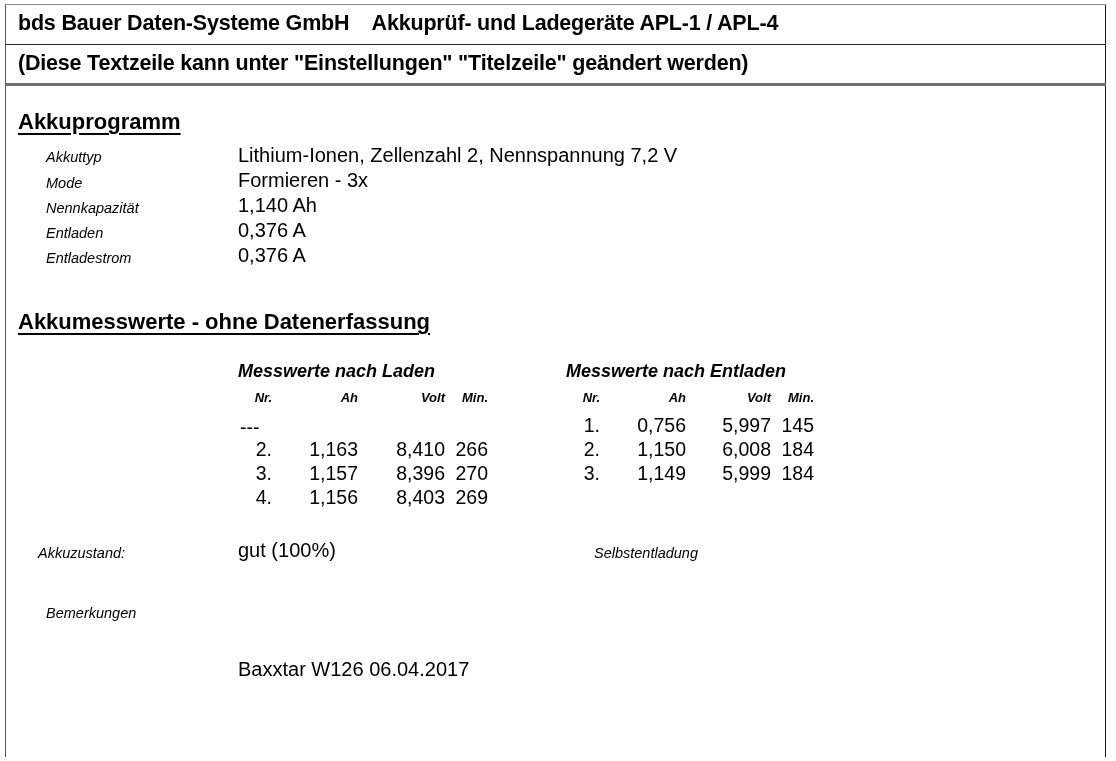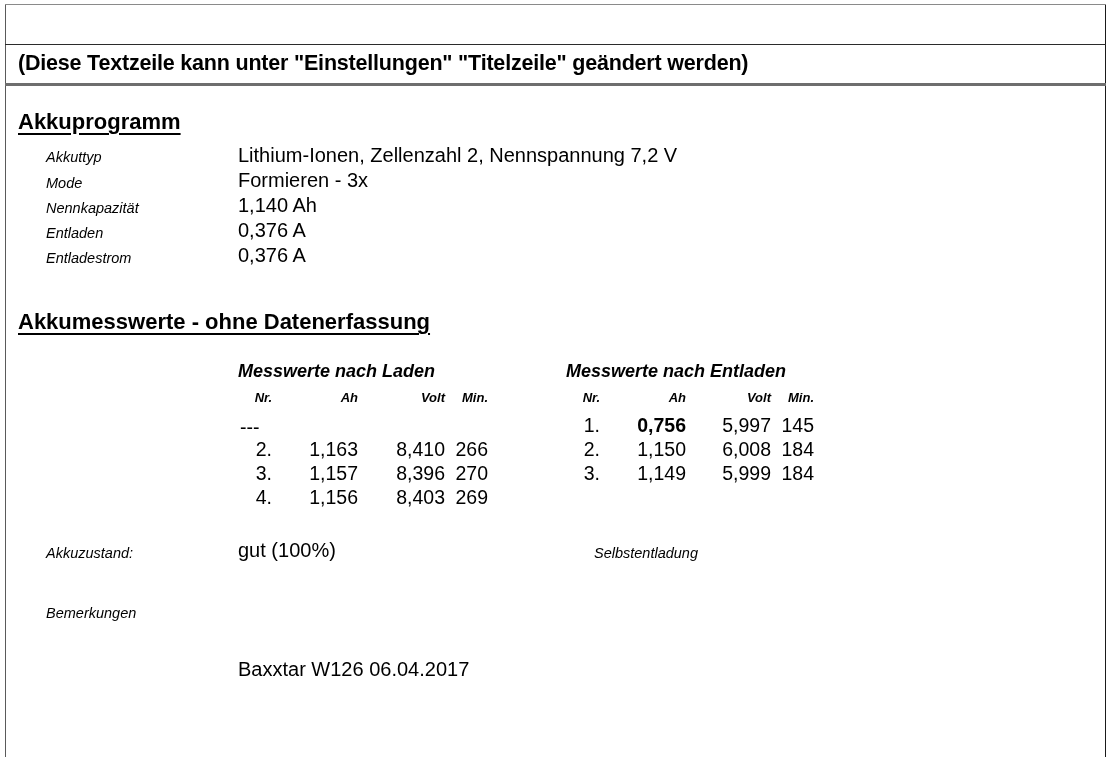--- a/index.html
+++ b/index.html
@@ -128,20 +128,21 @@
 <body>
 
 <div id="page">
 
   <div class="frame-left"></div>
   <div class="frame-right"></div>
   <div class="rule rule-top"></div>
   <div class="rule rule-mid"></div>
   <div class="rule rule-thick"></div>
 
+  <div class="hdr-line hdr-line-1">bds Bauer Daten-Systeme GmbH    Akkuprüf- und Ladegeräte APL-1 / APL-4</div>
   <div class="hdr-line hdr-line-2">(Diese Textzeile kann unter "Einstellungen" "Titelzeile" geändert werden)</div>
 
   <div class="t sec-title" style="left:18px; top:111px;">Akkuprogramm</div>
 
 
   <div class="t lbl-italic" style="left:18px; top:150px;">Akkuttyp</div>
   <div class="t lbl-italic" style="left:18px; top:176px;">Mode</div>
   <div class="t lbl-italic" style="left:18px; top:201px;">Nennkapazität</div>
   <div class="t lbl-italic" style="left:18px; top:226px;">Entladen</div>
   <div class="t lbl-italic" style="left:18px; top:251px;">Entladestrom</div>
@@ -179,34 +180,34 @@
   <div class="t tbl-cell col-min" style="left:448px; top:488px;">269</div>
 
   <div class="t tbl-title" style="left:566px; top:362px;">Messwerte nach Entladen</div>
 
   <div class="t tbl-head col-nr" style="left:566px; top:391px;">Nr.</div>
   <div class="t tbl-head col-ah" style="left:624px; top:391px;">Ah</div>
   <div class="t tbl-head col-volt" style="left:709px; top:391px;">Volt</div>
   <div class="t tbl-head col-min" style="left:774px; top:391px;">Min.</div>
 
   <div class="t tbl-cell col-nr" style="left:566px; top:416px;">1.</div>
-  <div class="t tbl-cell col-ah" style="left:624px; top:416px;font-weight:bold;">0,756</div>
+  <div class="t tbl-cell col-ah" style="left:624px; top:416px;">0,756</div>
   <div class="t tbl-cell col-volt" style="left:709px; top:416px;">5,997</div>
   <div class="t tbl-cell col-min" style="left:774px; top:416px;">145</div>
 
   <div class="t tbl-cell col-nr" style="left:566px; top:440px;">2.</div>
   <div class="t tbl-cell col-ah" style="left:624px; top:440px;">1,150</div>
   <div class="t tbl-cell col-volt" style="left:709px; top:440px;">6,008</div>
   <div class="t tbl-cell col-min" style="left:774px; top:440px;">184</div>
 
   <div class="t tbl-cell col-nr" style="left:566px; top:464px;">3.</div>
   <div class="t tbl-cell col-ah" style="left:624px; top:464px;">1,149</div>
   <div class="t tbl-cell col-volt" style="left:709px; top:464px;">5,999</div>
   <div class="t tbl-cell col-min" style="left:774px; top:464px;">184</div>
 
-  <div class="t lbl-italic" style="left:18px; top:546px;text-align:right;">Akkuzustand:</div>
+  <div class="t lbl-italic" style="left:10px; top:546px;text-align:right;">Akkuzustand:</div>
   <div class="t val" style="left:238px; top:540px;">gut (100%)</div>
   <div class="t lbl-italic" style="left:566px; top:546px;">Selbstentladung</div>
 
   <div class="t lbl-italic" style="left:18px; top:606px;">Bemerkungen</div>
   <div class="t val" style="left:238px; top:659px;">Baxxtar W126 06.04.2017</div>
 
 </div>
 
 </body></html>

